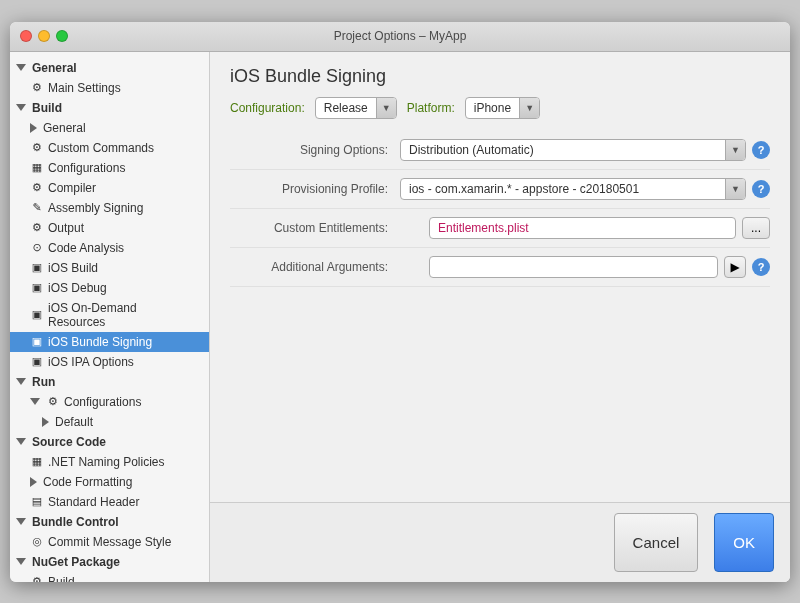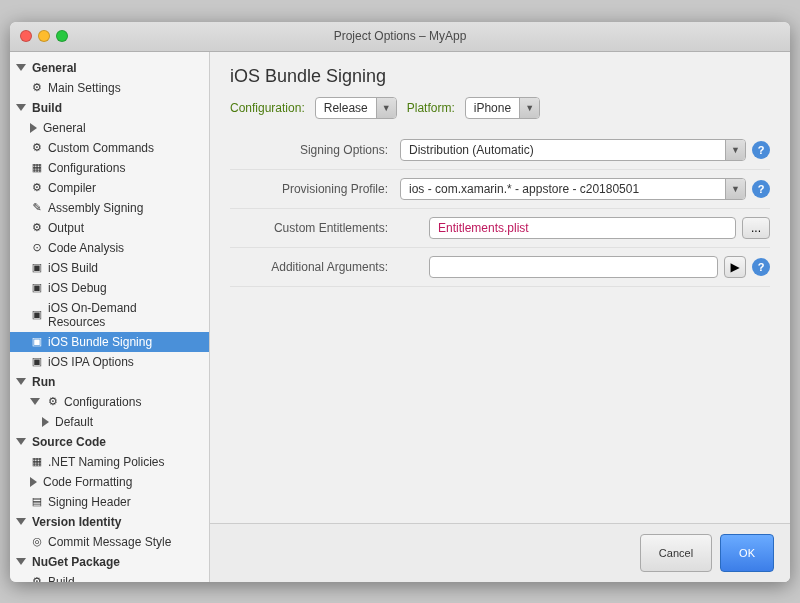--- a/index.html
+++ b/index.html
@@ -272,27 +272,28 @@
     .footer {
       display: flex;
       justify-content: flex-end;
       padding: 10px 16px;
       gap: 8px;
       border-top: 1px solid #ccc;
       background: #ececec;
       flex-shrink: 0;
     }
     .footer-btn {
-      padding: 12px 18px;
+      padding: 20px 18px;
       border-radius: 4px;
       border: 1px solid #aaa;
       background: linear-gradient(to bottom, #f5f5f5, #ddd);
-      font-size: 11px;
-      cursor: pointer;
-      color: #333;
+      font-size: 15px;
+      cursor: pointer;
+      color: #333;
+      margin-left: 8px;
     }
     .footer-btn.primary {
       background: linear-gradient(to bottom, #6aabff, #3c7ee8);
       border-color: #2a6bc0;
       color: white;
     }
   </style>
 </head>
 <body>
 
@@ -394,26 +395,26 @@
       <div class="sidebar-item level1">
         <span class="sidebar-icon">▦</span>
         <span>.NET Naming Policies</span>
       </div>
       <div class="sidebar-item level1">
         <div class="triangle-right"></div>
         <span>Code Formatting</span>
       </div>
       <div class="sidebar-item level1">
         <span class="sidebar-icon">▤</span>
-        <span>Signing Header</span>
-      </div>
-
-      <div class="sidebar-item section-header">
-        <div class="triangle-down"></div>
-        <span>Version Identity</span>
+        <span>Standard Header</span>
+      </div>
+
+      <div class="sidebar-item section-header">
+        <div class="triangle-down"></div>
+        <span>Bundle Control</span>
       </div>
       <div class="sidebar-item level1">
         <span class="sidebar-icon">◎</span>
         <span>Commit Message Style</span>
       </div>
 
       <div class="sidebar-item section-header">
         <div class="triangle-down"></div>
         <span>NuGet Package</span>
       </div>

